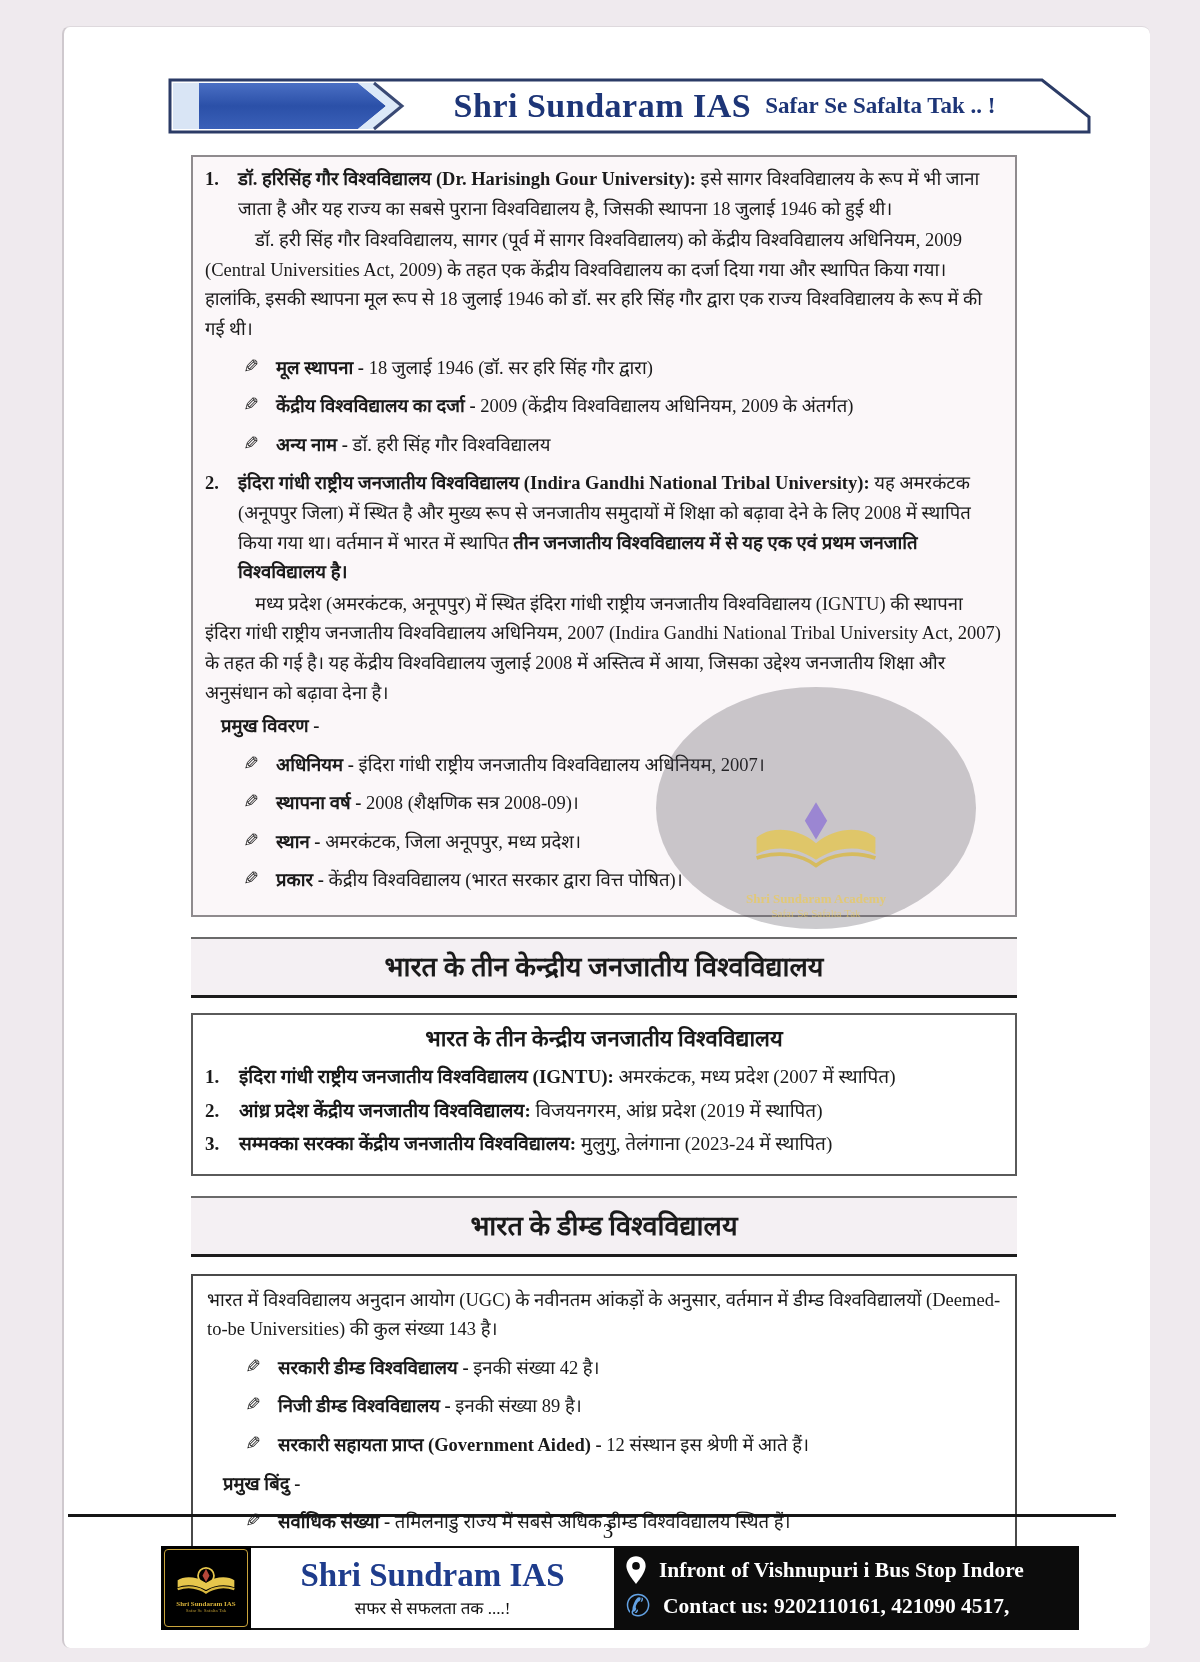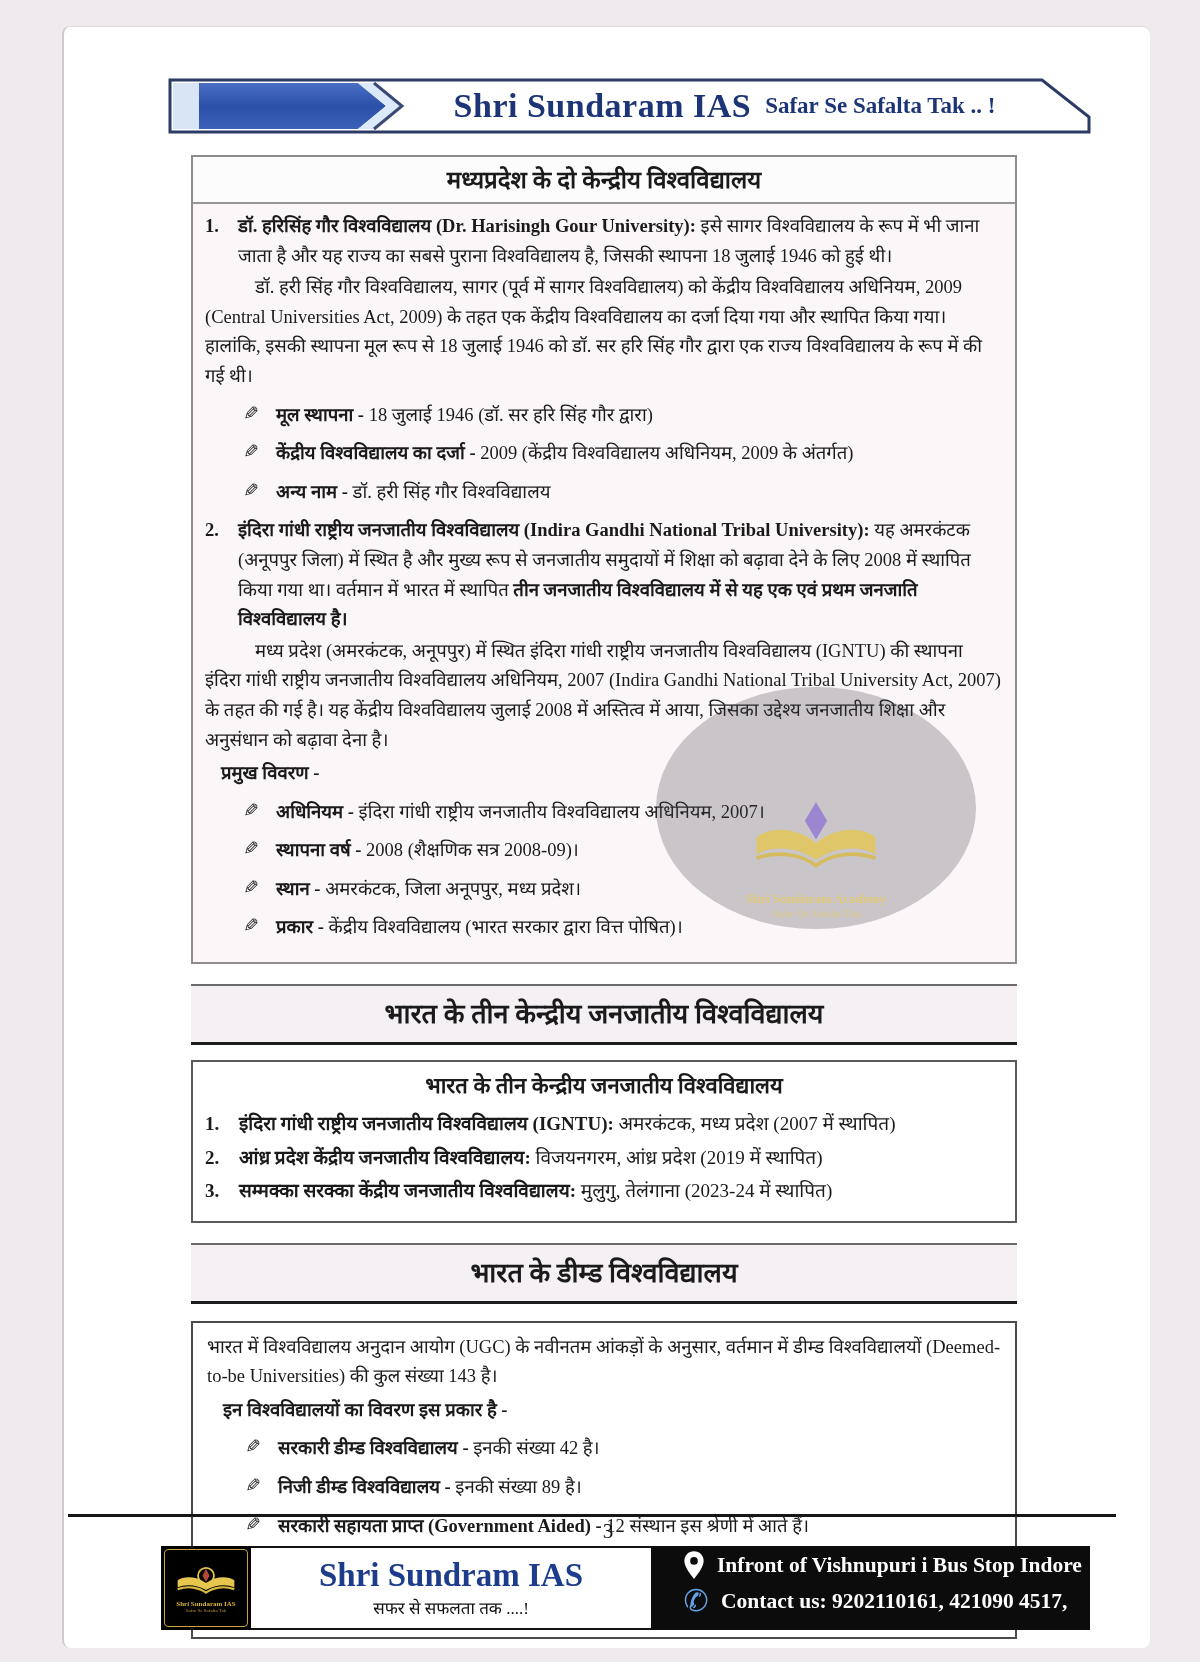--- a/index.html
+++ b/index.html
@@ -98,30 +98,30 @@
     display:flex; background:#0c0c0c;
   }
   .f-logo { width:90px; flex:none; background:#000; padding:3px; }
   .f-logo-inner {
     width:100%; height:100%; border:1px solid #caa53c; border-radius:4px;
     display:flex; flex-direction:column; align-items:center; justify-content:center;
   }
   .f-logo-line1 { font-size:7px; color:#d8b23a; font-weight:bold; white-space:nowrap; }
   .f-logo-line2 { font-size:5px; color:#b3922f; white-space:nowrap; }
   .f-mid {
-    width:400px; flex:none; background:#fff;
+    width:363px; flex:none; background:#fff;
     border-top:2px solid #111; border-bottom:2px solid #111;
     display:flex; flex-direction:column; align-items:center; justify-content:center;
   }
   .f-brand { font-size:33px; font-weight:bold; color:#1e3c8c; line-height:1.1; }
   .f-tagline { font-size:17px; color:#111; margin-top:3px; }
   .f-right {
     flex:1; background:#0c0c0c; color:#fff;
-    display:flex; flex-direction:column; justify-content:flex-start; gap:6px;
-    padding:4px 8px 4px 32px;
+    display:flex; flex-direction:column; justify-content:center; gap:6px;
+    padding:4px 8px 4px 11px;
   }
   .f-row { display:flex; align-items:center; gap:12px; }
   .f-row-text { font-size:21.5px; font-weight:bold; white-space:nowrap; }
   .phone-glyph { font-size:30px; color:#63a2e4; line-height:1; width:26px; text-align:center; }
 </style>
 </head>
 <body>
 
 <div class="page">
 
@@ -142,21 +142,20 @@
     </svg>
     <div class="banner-text">
       <span class="banner-brand">Shri Sundaram IAS</span>
       <span class="banner-tagline">Safar Se Safalta Tak .. !</span>
     </div>
   </div>
 
   <div class="content">
 
     <div class="box1">
-      <div class="box-title">मध्यप्रदेश के दो केन्द्रीय विश्वविद्यालय</div>
       <div class="box-body">
 
         <div class="num-item">
           <span class="num">1.</span>
           <span class="num-text"><span class="b">डॉ. हरिसिंह गौर विश्वविद्यालय (Dr. Harisingh Gour University):</span><span> इसे सागर विश्वविद्यालय के रूप में भी जाना जाता है और यह राज्य का सबसे पुराना विश्वविद्यालय है, जिसकी स्थापना 18 जुलाई 1946 को हुई थी।</span></span>
         </div>
         <p class="indent-para">डॉ. हरी सिंह गौर विश्वविद्यालय, सागर (पूर्व में सागर विश्वविद्यालय) को केंद्रीय विश्वविद्यालय अधिनियम, 2009 (Central Universities Act, 2009) के तहत एक केंद्रीय विश्वविद्यालय का दर्जा दिया गया और स्थापित किया गया। हालांकि, इसकी स्थापना मूल रूप से 18 जुलाई 1946 को डॉ. सर हरि सिंह गौर द्वारा एक राज्य विश्वविद्यालय के रूप में की गई थी।</p>
 
         <div class="bullet">
           <span class="pen"><span>✎</span></span>
@@ -213,21 +212,20 @@
       <div class="num-item">
         <span class="num">3.</span>
         <span class="num-text"><span class="b">सम्मक्का सरक्का केंद्रीय जनजातीय विश्वविद्यालय:</span><span> मुलुगु, तेलंगाना (2023-24 में स्थापित)</span></span>
       </div>
     </div>
 
     <div class="sec-header">भारत के डीम्ड विश्वविद्यालय</div>
 
     <div class="box3">
       <p class="plain-para">भारत में विश्वविद्यालय अनुदान आयोग (UGC) के नवीनतम आंकड़ों के अनुसार, वर्तमान में डीम्ड विश्वविद्यालयों (Deemed-to-be Universities) की कुल संख्या 143 है।</p>
-      <div class="subhead">इन विश्वविद्यालयों का विवरण इस प्रकार है -</div>
 
       <div class="bullet">
         <span class="pen"><span>✎</span></span>
         <span class="bullet-text"><span class="b">सरकारी डीम्ड विश्वविद्यालय -</span><span> इनकी संख्या 42 है।</span></span>
       </div>
       <div class="bullet">
         <span class="pen"><span>✎</span></span>
         <span class="bullet-text"><span class="b">निजी डीम्ड विश्वविद्यालय -</span><span> इनकी संख्या 89 है।</span></span>
       </div>
       <div class="bullet">

